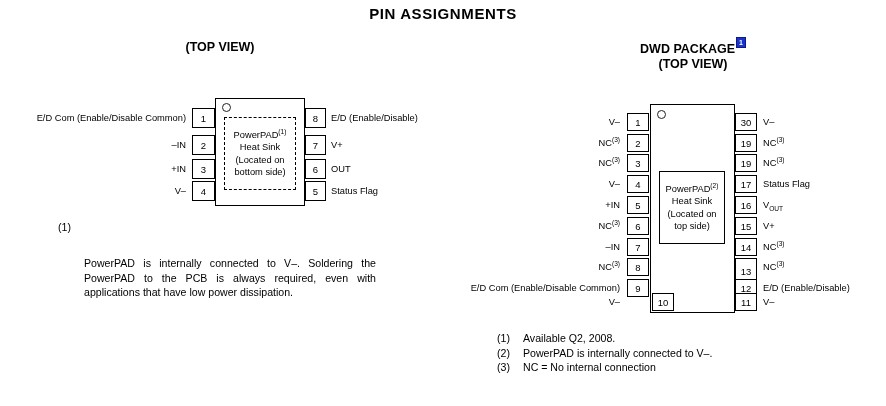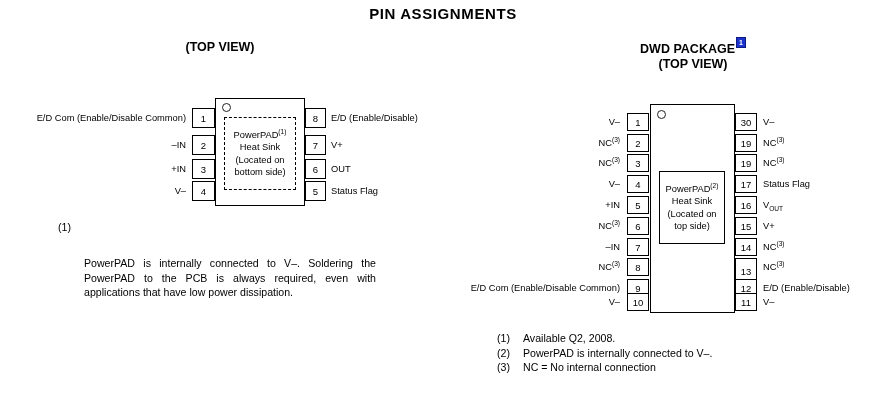--- a/index.html
+++ b/index.html
@@ -210,21 +210,21 @@
 
   <div class="abs pin-box" style="left:627px;top:238px;width:22px;height:18px;">7</div>
   <div class="abs pin-label left" style="left:430px;top:242px;width:190px;"><span>–IN</span><sup></sup></div>
 
   <div class="abs pin-box" style="left:627px;top:258px;width:22px;height:18px;">8</div>
   <div class="abs pin-label left" style="left:430px;top:262px;width:190px;"><span>NC</span><sup>(3)</sup></div>
 
   <div class="abs pin-box" style="left:627px;top:279px;width:22px;height:18px;">9</div>
   <div class="abs pin-label left" style="left:430px;top:283px;width:190px;"><span>E/D Com (Enable/Disable Common)</span><sup></sup></div>
 
-  <div class="abs pin-box" style="left:627px;top:293px;width:22px;height:18px;">10</div>
+  <div class="abs pin-box" style="left:652px;top:293px;width:22px;height:18px;">10</div>
   <div class="abs pin-label left" style="left:430px;top:297px;width:190px;"><span>V–</span><sup></sup></div>
 
   <div class="abs pin-box" style="left:735px;top:113px;width:22px;height:18px;">30</div>
   <div class="abs pin-label right" style="left:763px;top:117px;width:140px;"><span>V–</span><sub></sub><sup></sup></div>
 
   <div class="abs pin-box" style="left:735px;top:134px;width:22px;height:18px;">19</div>
   <div class="abs pin-label right" style="left:763px;top:138px;width:140px;"><span>NC</span><sub></sub><sup>(3)</sup></div>
 
   <div class="abs pin-box" style="left:735px;top:154px;width:22px;height:18px;">19</div>
   <div class="abs pin-label right" style="left:763px;top:158px;width:140px;"><span>NC</span><sub></sub><sup>(3)</sup></div>

